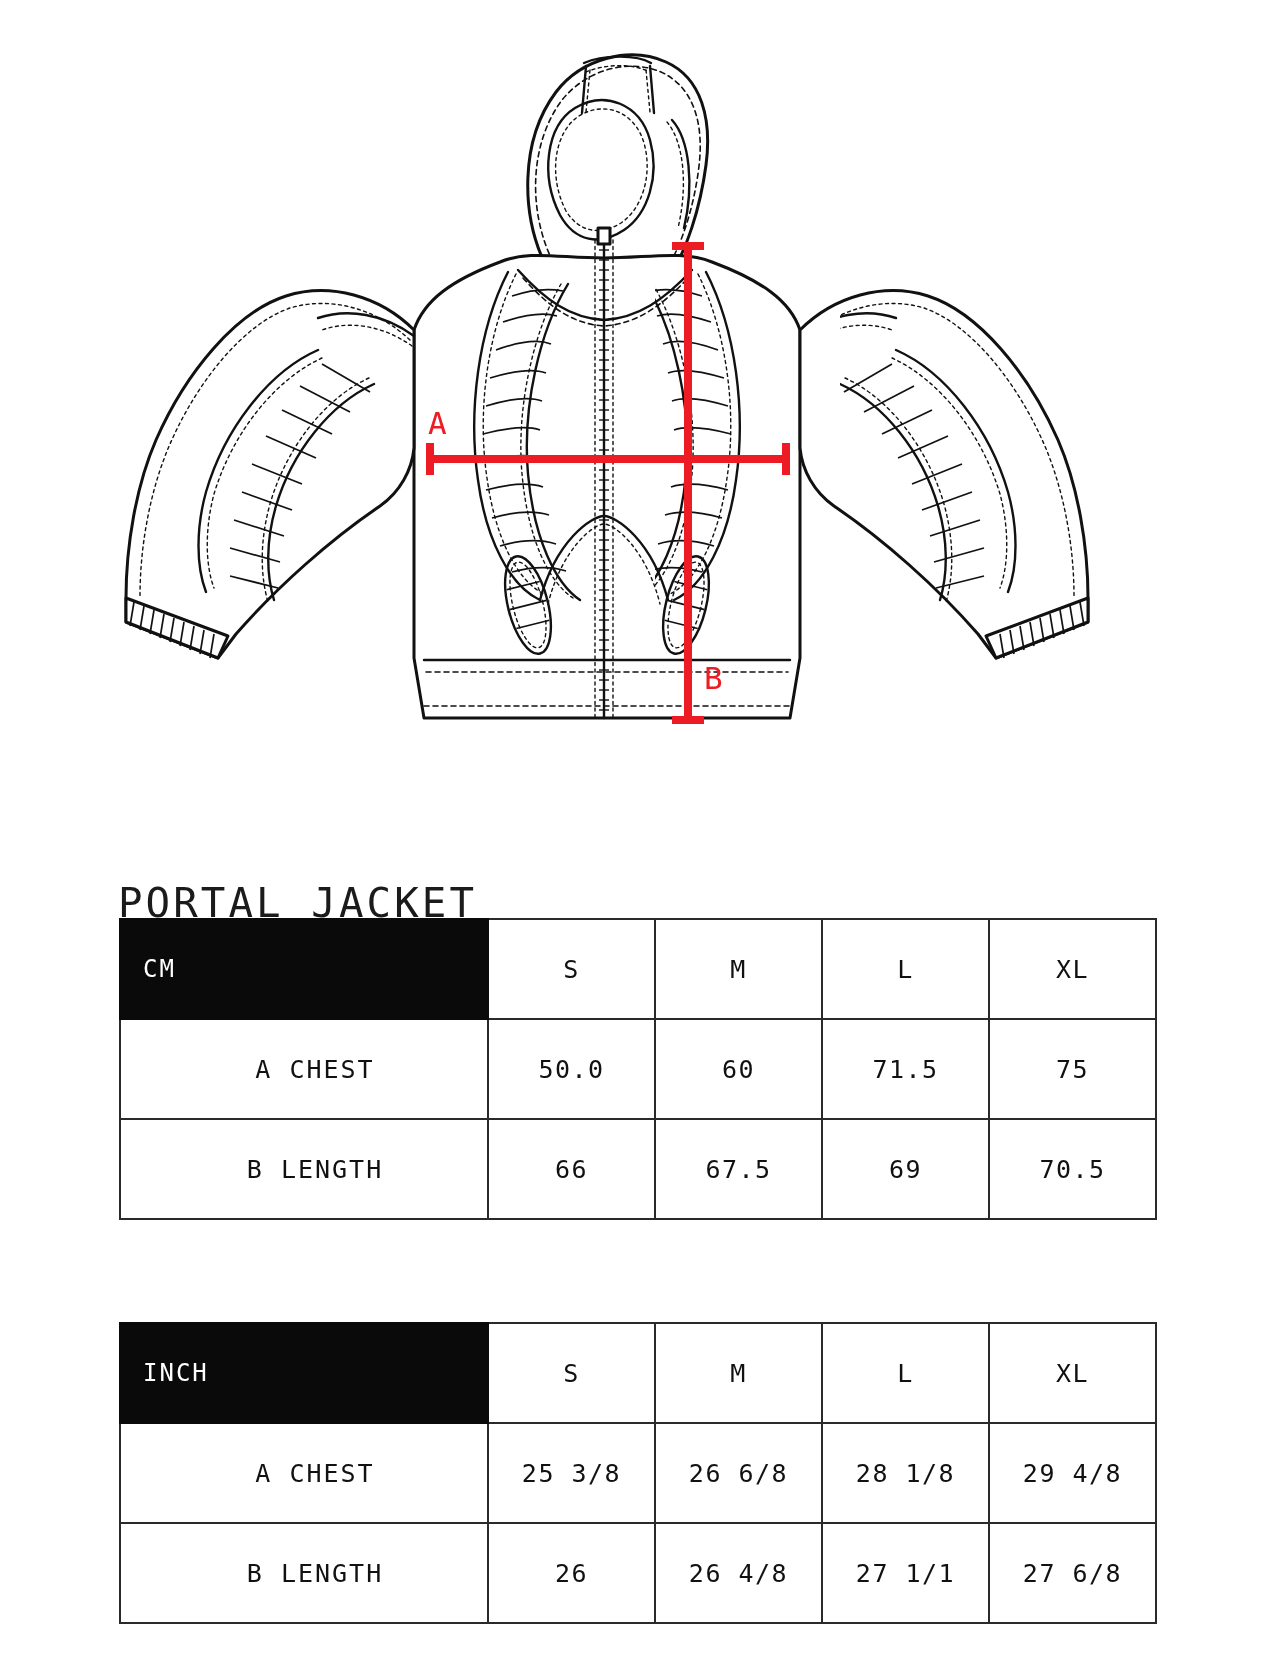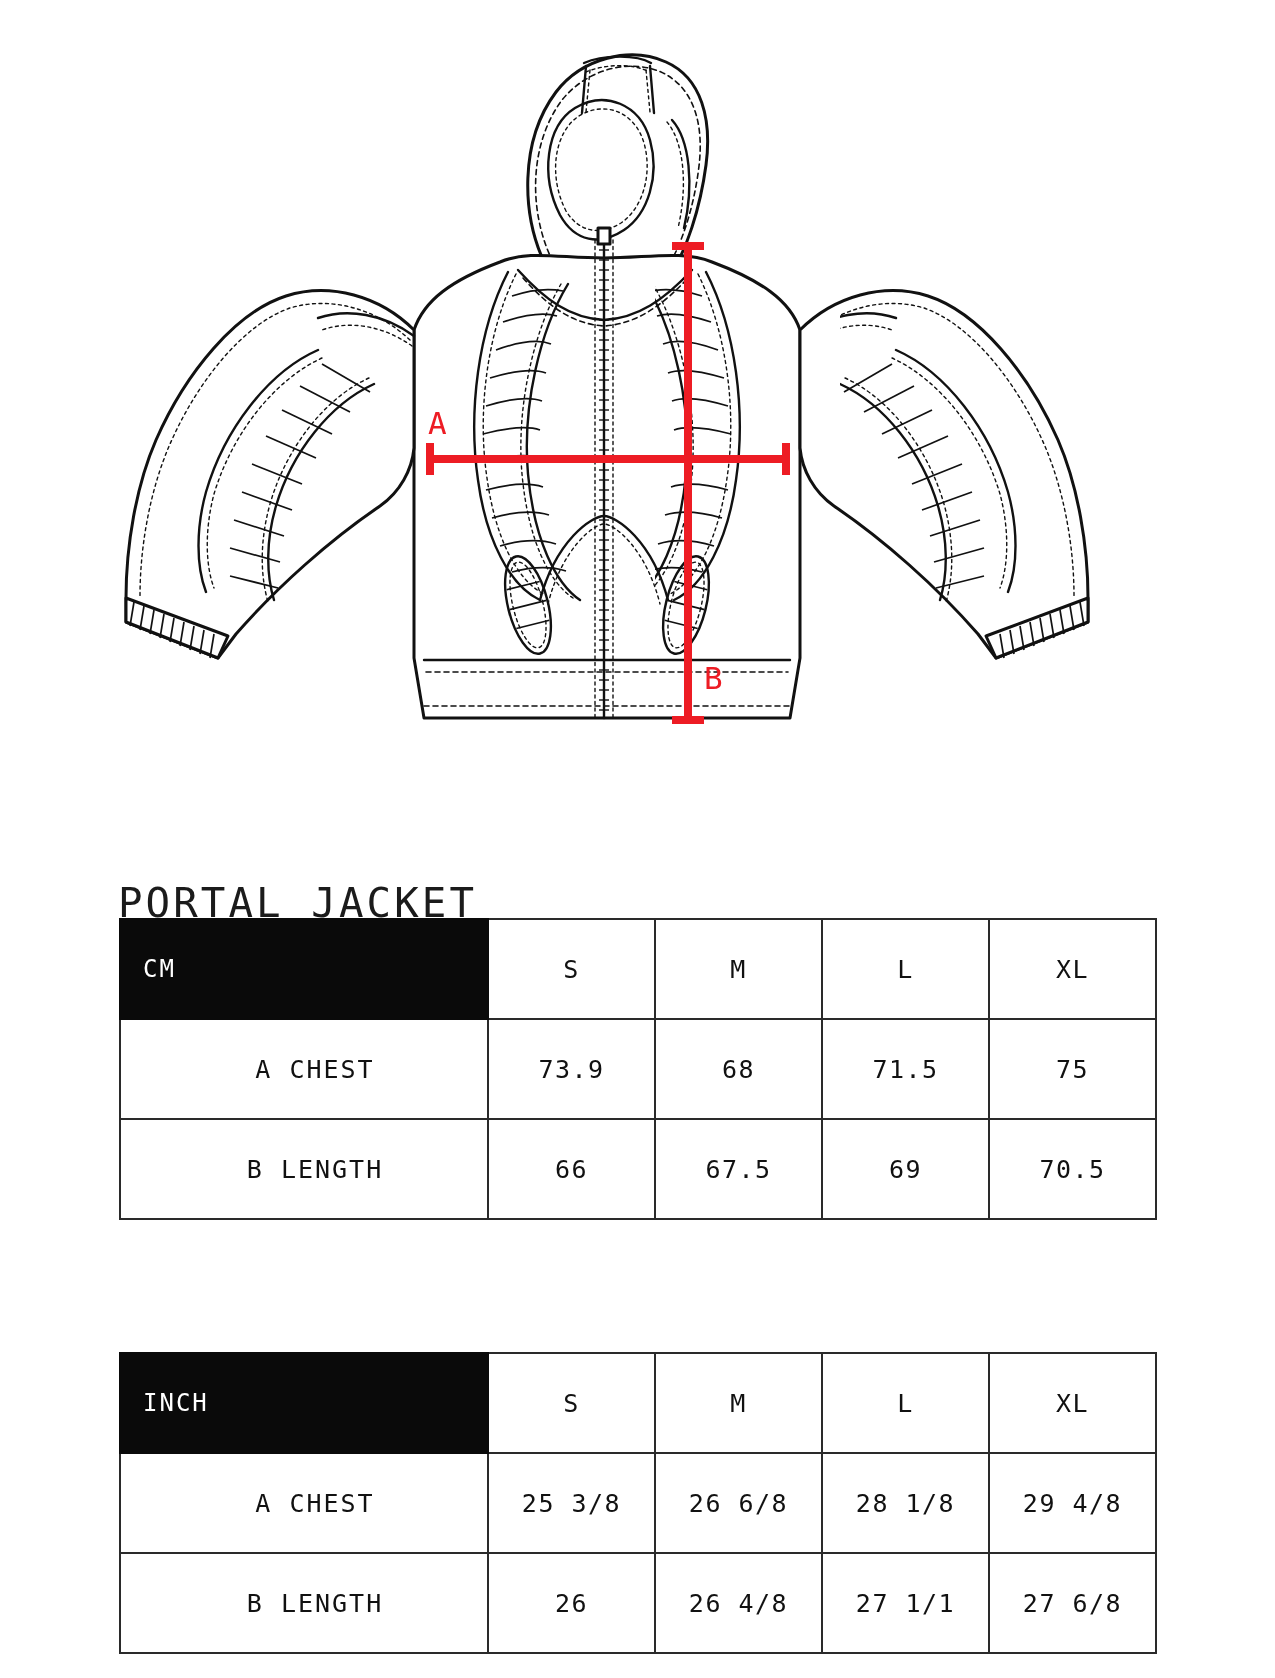--- a/index.html
+++ b/index.html
@@ -48,21 +48,21 @@
   
   .size-table {
     position: absolute;
     border-collapse: collapse;
     table-layout: fixed;
     width: 1037px;
     left: 119px;
     font-family: "DejaVu Sans Mono", "Liberation Mono", monospace;
   }
   #table-cm  { top: 918px; }
-  #table-in  { top: 1352px; }
+  #table-in  { top: 1322px; }
 
   .size-table td,
   .size-table th {
     border: 2px solid #2a2a2a;
     text-align: center;
     vertical-align: middle;
     font-size: 25px;
     font-weight: 400;
     color: #111111;
     letter-spacing: 1.5px;
@@ -453,22 +453,22 @@
       <td class="unit-cell">CM</td>
       <td>S</td>
       <td>M</td>
       <td>L</td>
       <td>XL</td>
     </tr>
   </thead>
   <tbody>
     <tr>
       <td class="row-label">A CHEST</td>
-      <td>73.9</td>
-      <td>68</td>
+      <td>50.0</td>
+      <td>60</td>
       <td>71.5</td>
       <td>75</td>
     </tr>
     <tr>
       <td class="row-label">B LENGTH</td>
       <td>66</td>
       <td>67.5</td>
       <td>69</td>
       <td>70.5</td>
     </tr>

